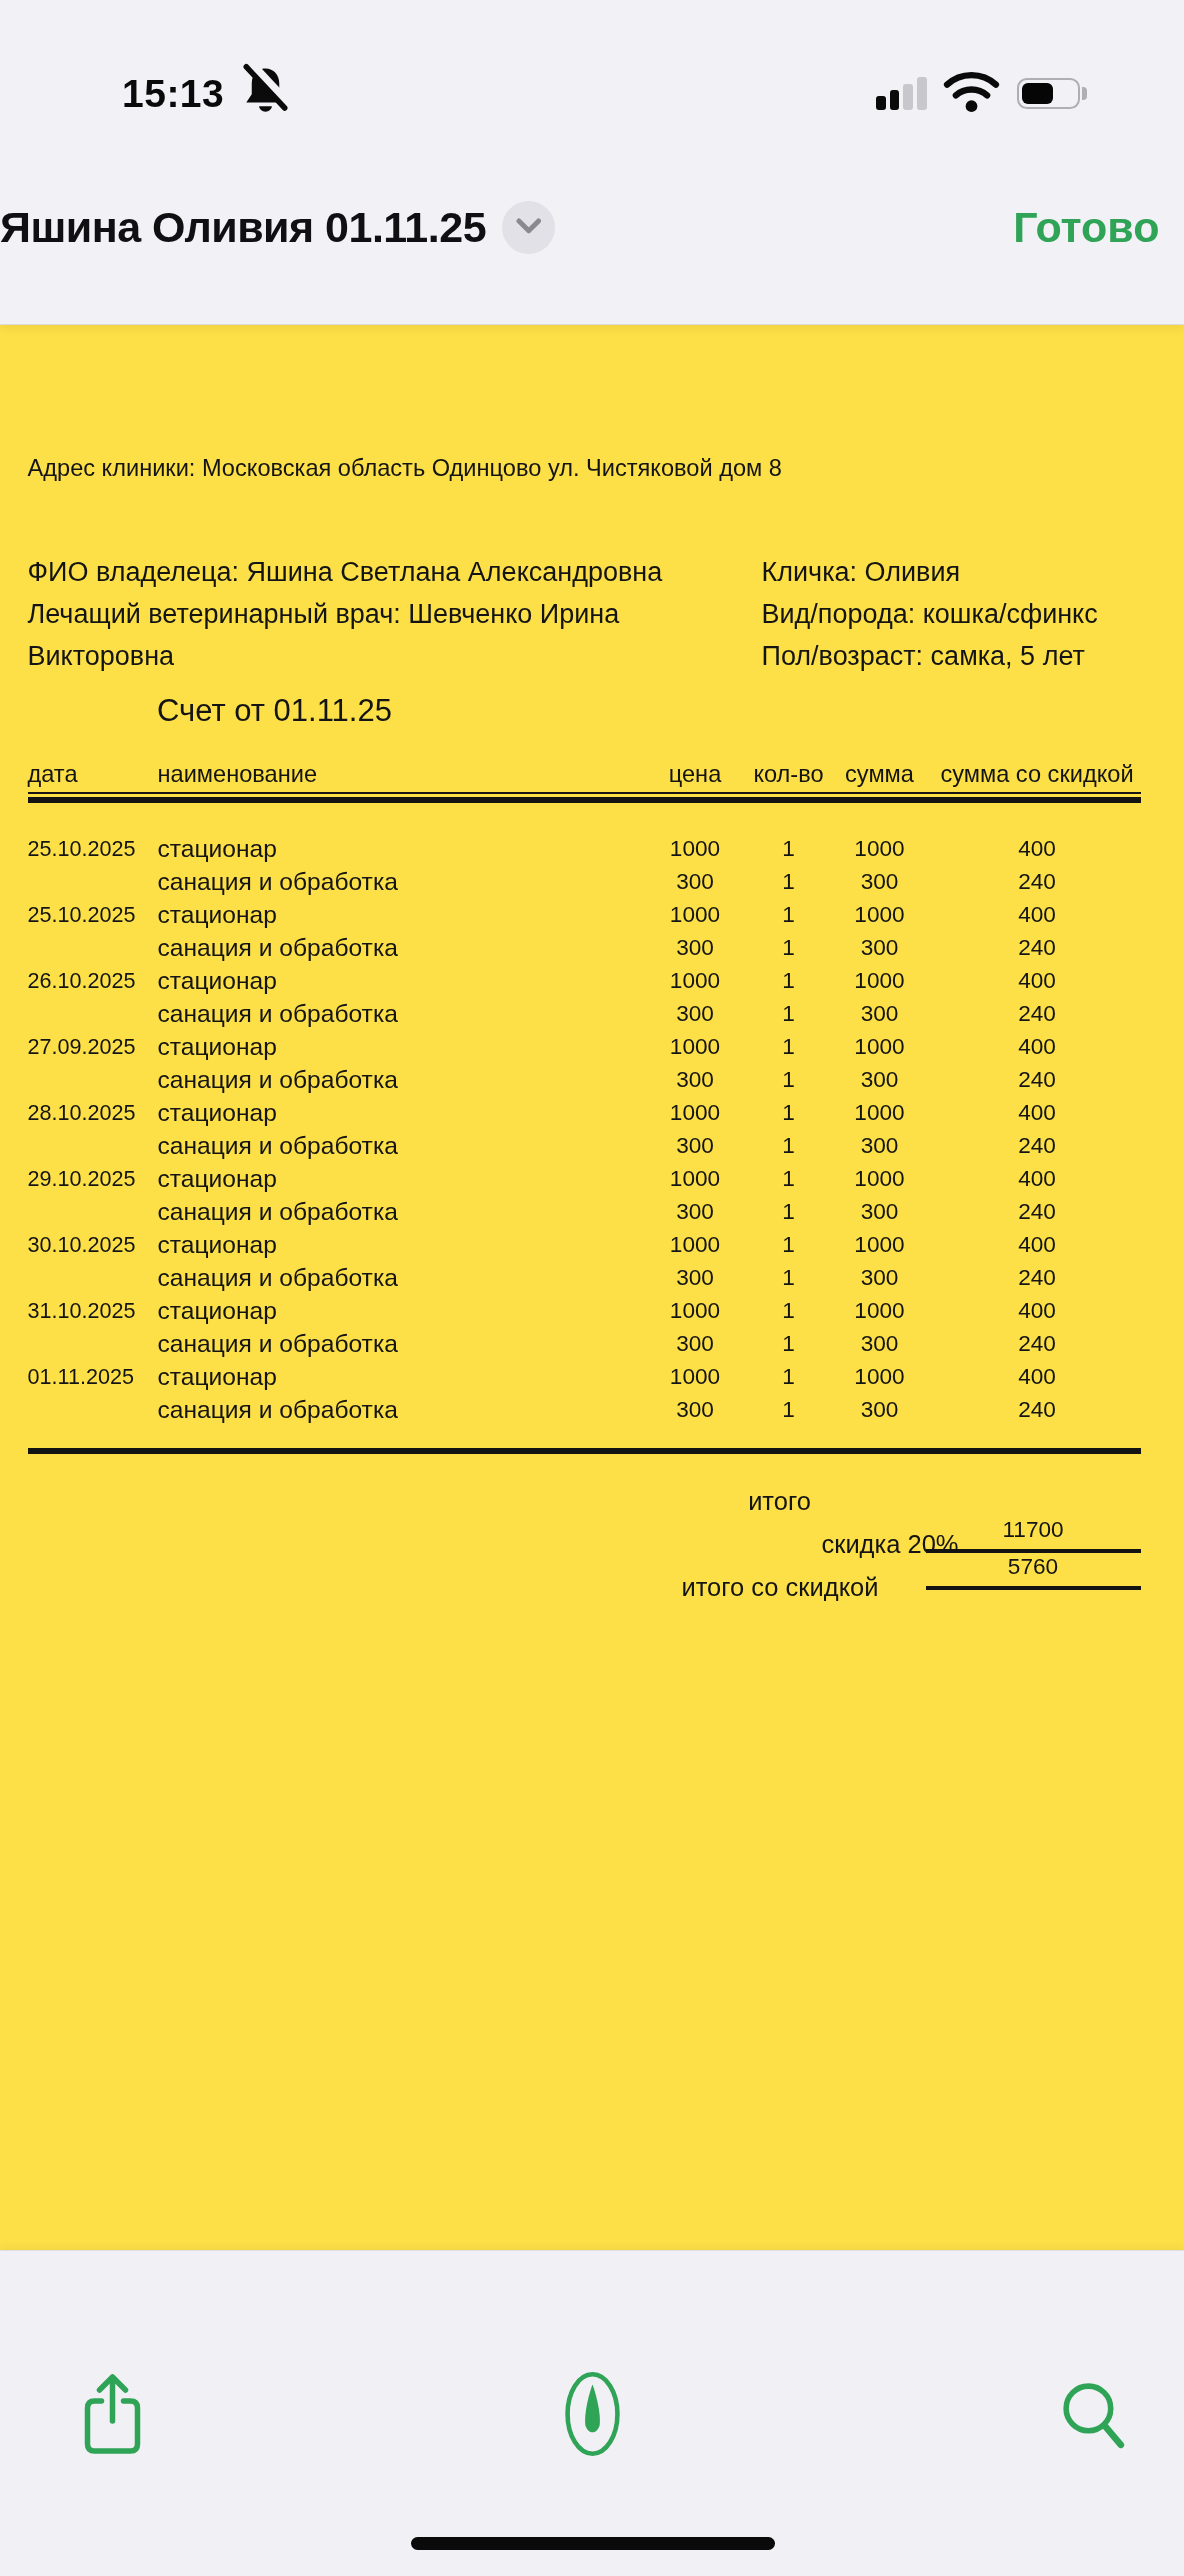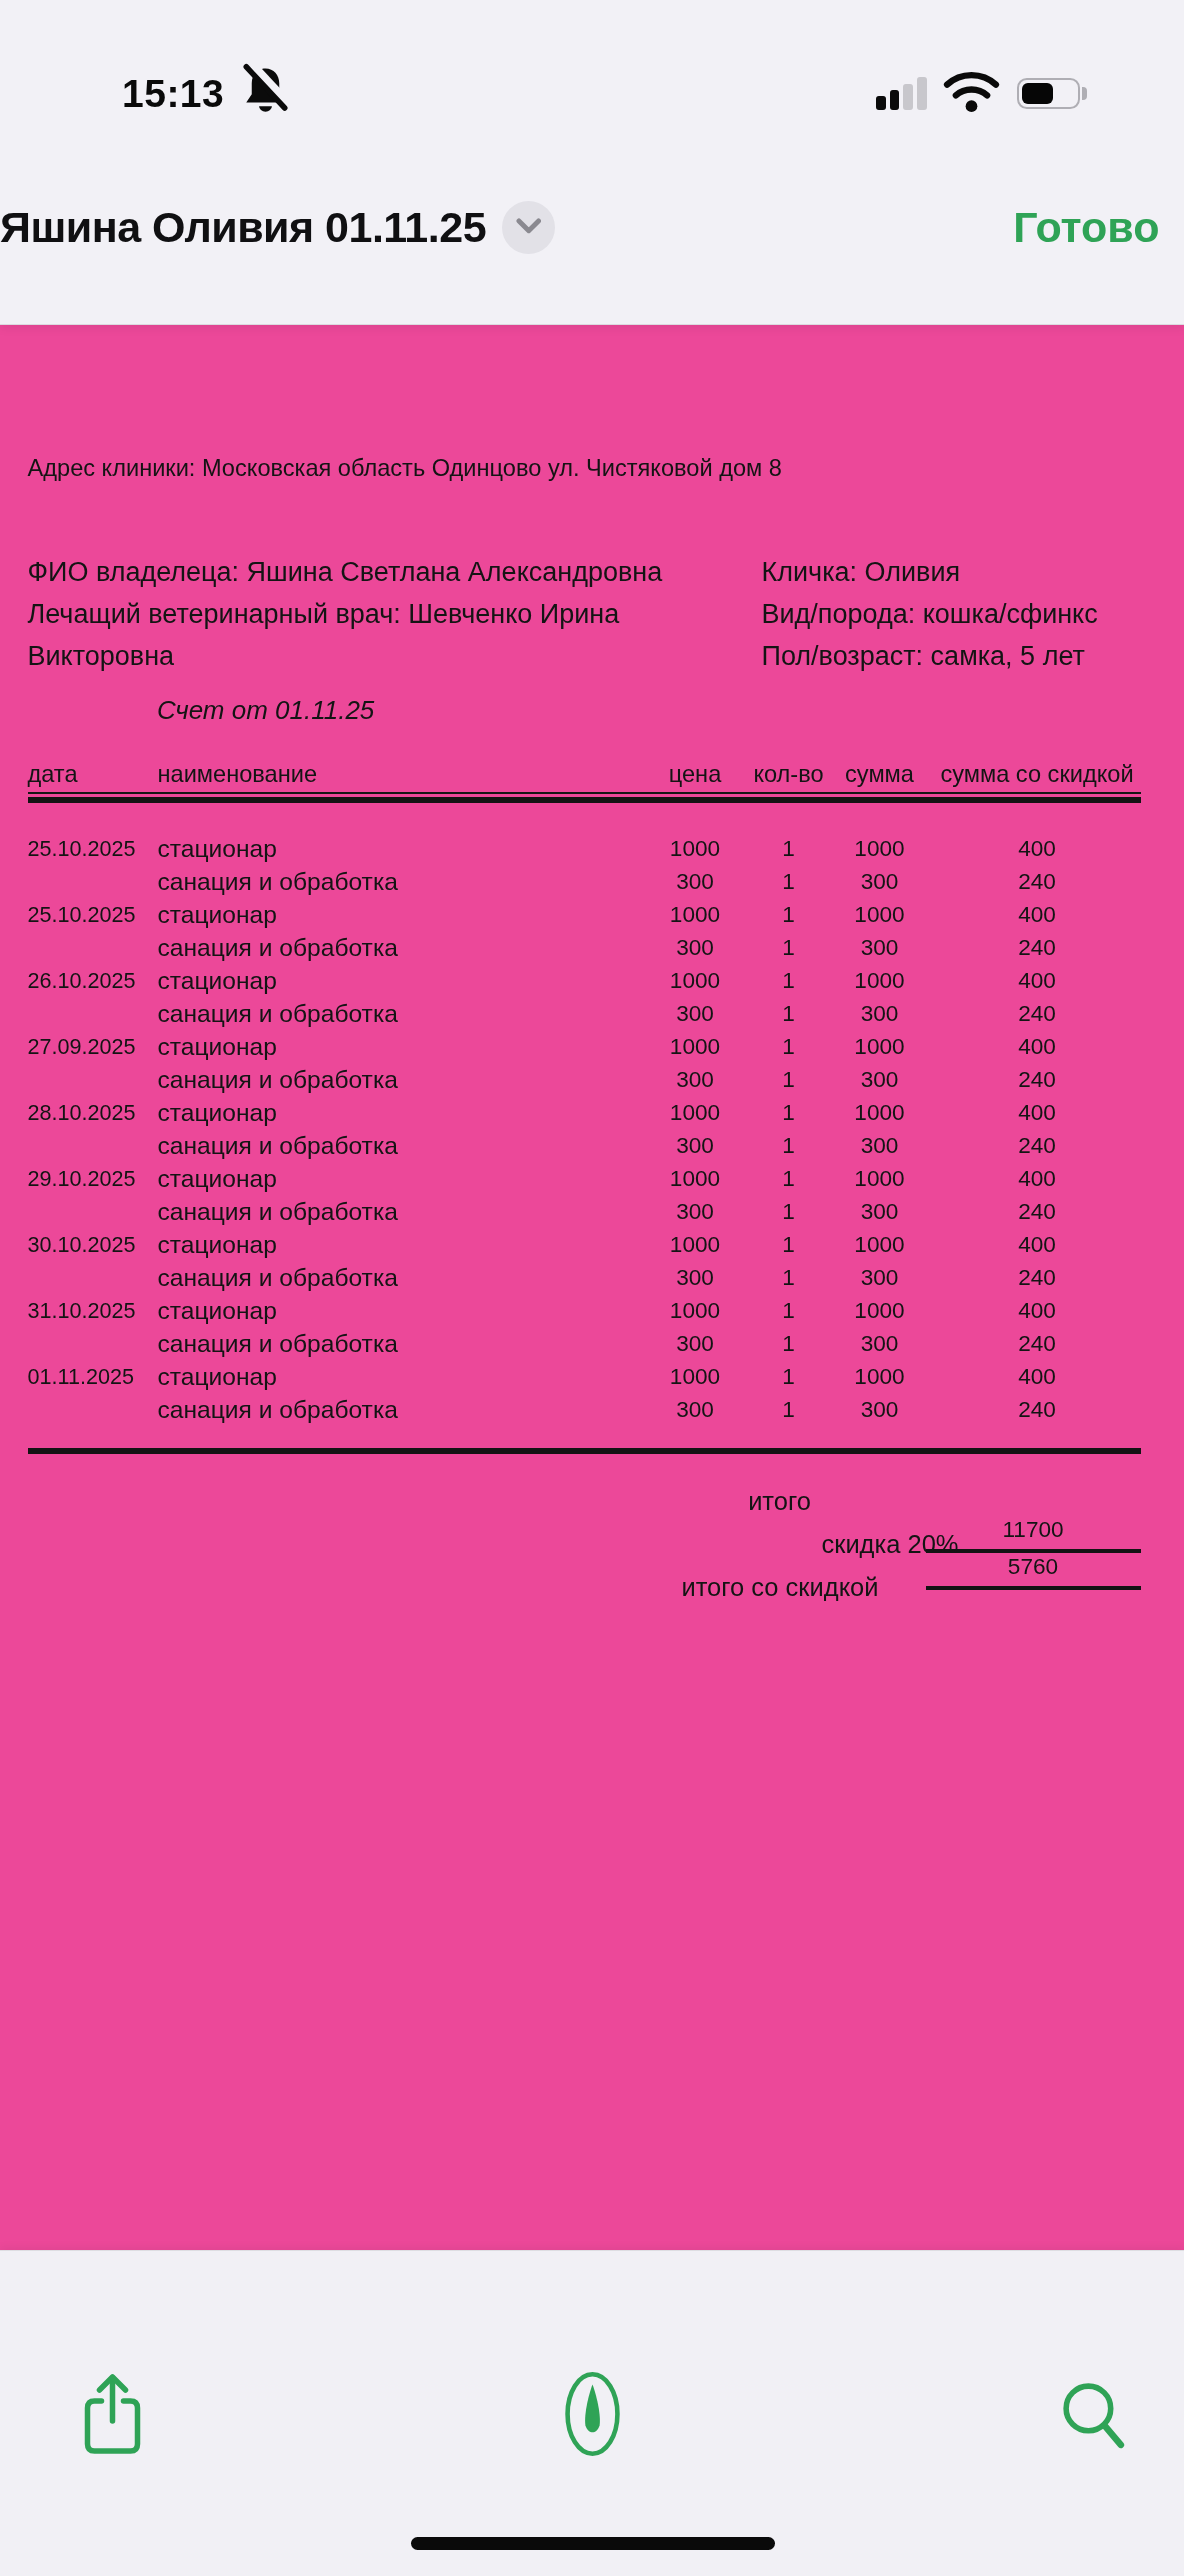--- a/index.html
+++ b/index.html
@@ -31,26 +31,26 @@
   .battery-fill{width:31px;height:21.6px;border-radius:5.9px;background:#060606;}
   .battery-cap{width:4.9px;height:12.8px;background:#AFAEB4;border-radius:0 3.9px 3.9px 0;margin-left:2px;}
 
   .nav-bar{position:relative;height:198px;display:flex;align-items:center;justify-content:flex-start;}
   .title-group{display:flex;align-items:center;gap:15.7px;margin-top:5.9px;}
   .nav-title{font-size:43px;font-weight:700;color:#101012;letter-spacing:-0.5px;white-space:nowrap;}
   .chevron-btn{width:53px;height:53px;border-radius:50%;background:#E2E1E7;border:none;display:flex;align-items:center;justify-content:center;cursor:pointer;padding:0;}
   .done-btn{position:absolute;right:25.5px;top:50%;transform:translateY(-44%);background:none;border:none;font-size:43px;font-weight:600;color:#2FA356;font-family:inherit;cursor:pointer;padding:0;}
 
   
-  .doc{flex:1 1 auto;background:#ec4899;position:relative;overflow:hidden;}
+  .doc{flex:1 1 auto;background:#fde047;position:relative;overflow:hidden;}
   .addr{margin:130px 0 0 27.5px;font-size:23.6px;line-height:29.5px;}
   .owner-block{display:flex;margin:67px 0 0 27.5px;}
   .owner-left{width:734px;}
   .owner-left div,.owner-right div{font-size:27px;line-height:42px;}
-  .invoice-title{margin:19.6px 0 0 157px;font-size:26px;line-height:29.5px;font-style:italic;}
+  .invoice-title{margin:19.6px 0 0 157px;font-size:31px;line-height:29.5px;}
 
   .tbl-head{
     margin:35px 0 0 27.5px;width:1113px;box-sizing:border-box;
     display:grid;grid-template-columns:130px 481px 113px 74px 108px 207px;
     font-size:23.6px;padding-bottom:4.9px;border-bottom:2px solid #161616;align-items:end;
   }
   .th{white-space:nowrap;}
   .th.c{text-align:center;}
   .thick-rule{height:5.9px;background:#131313;margin-left:27.5px;width:1113px;}
   .rule-head{margin-top:2.9px;}

